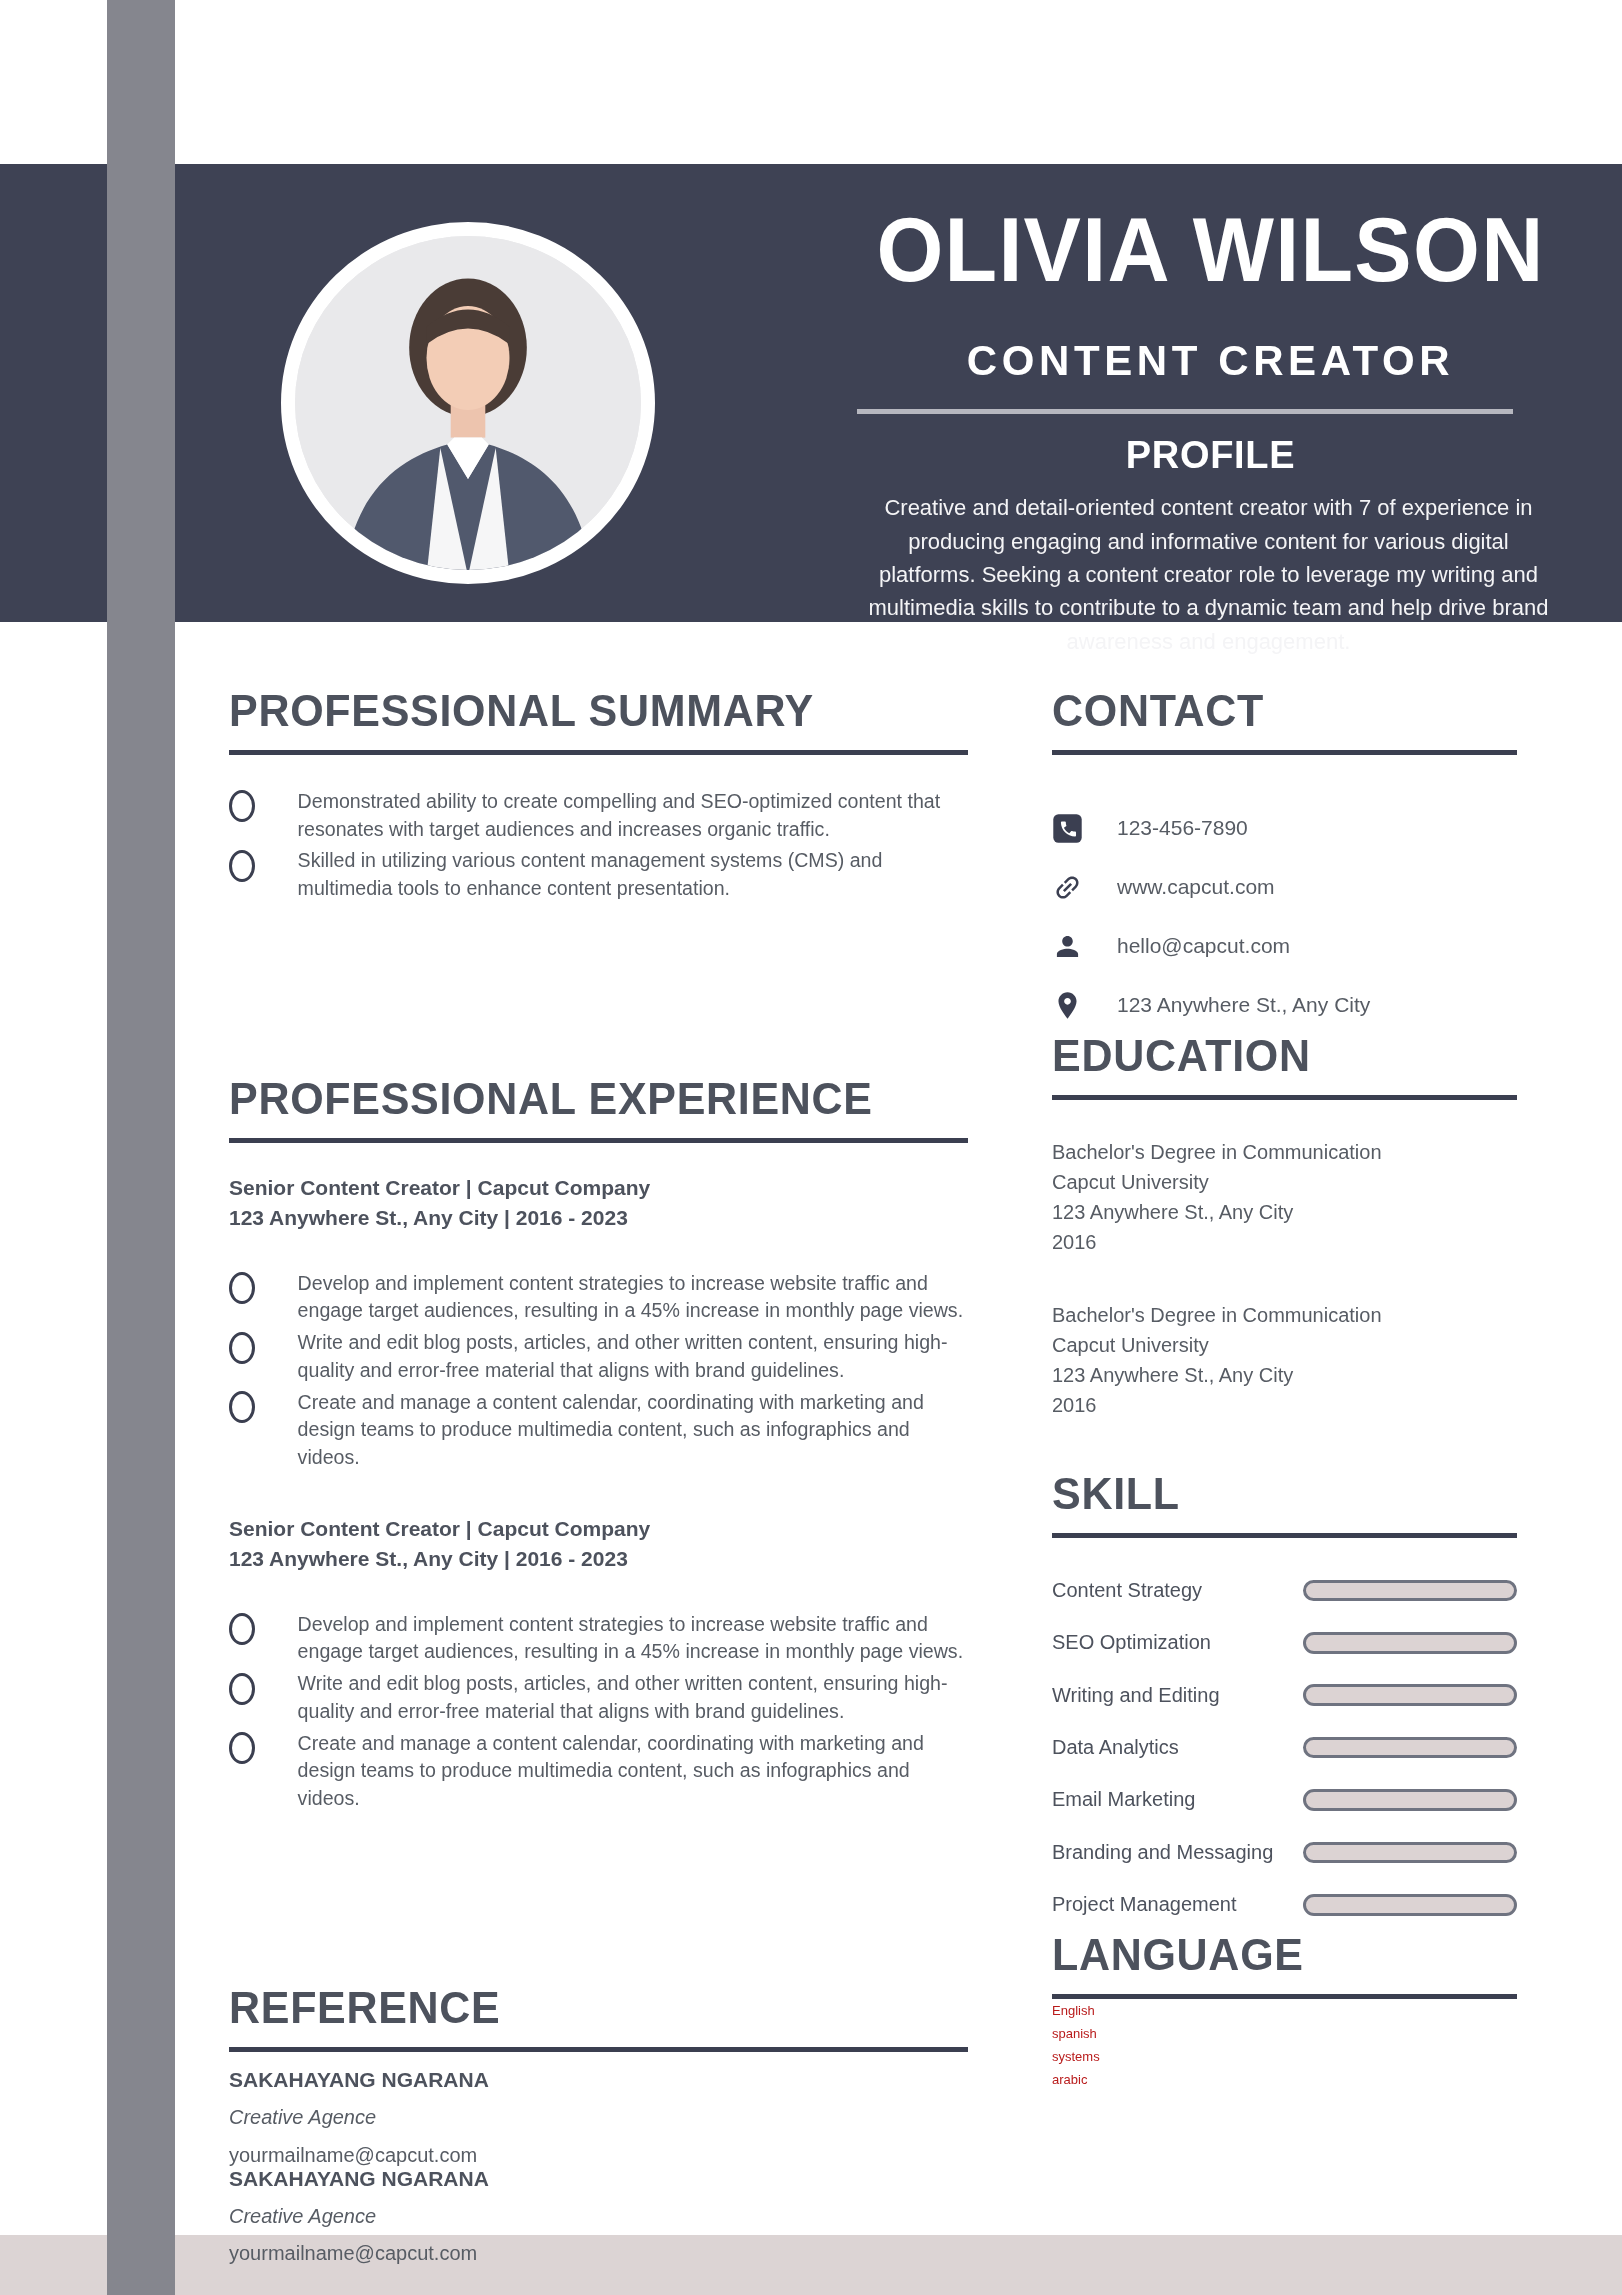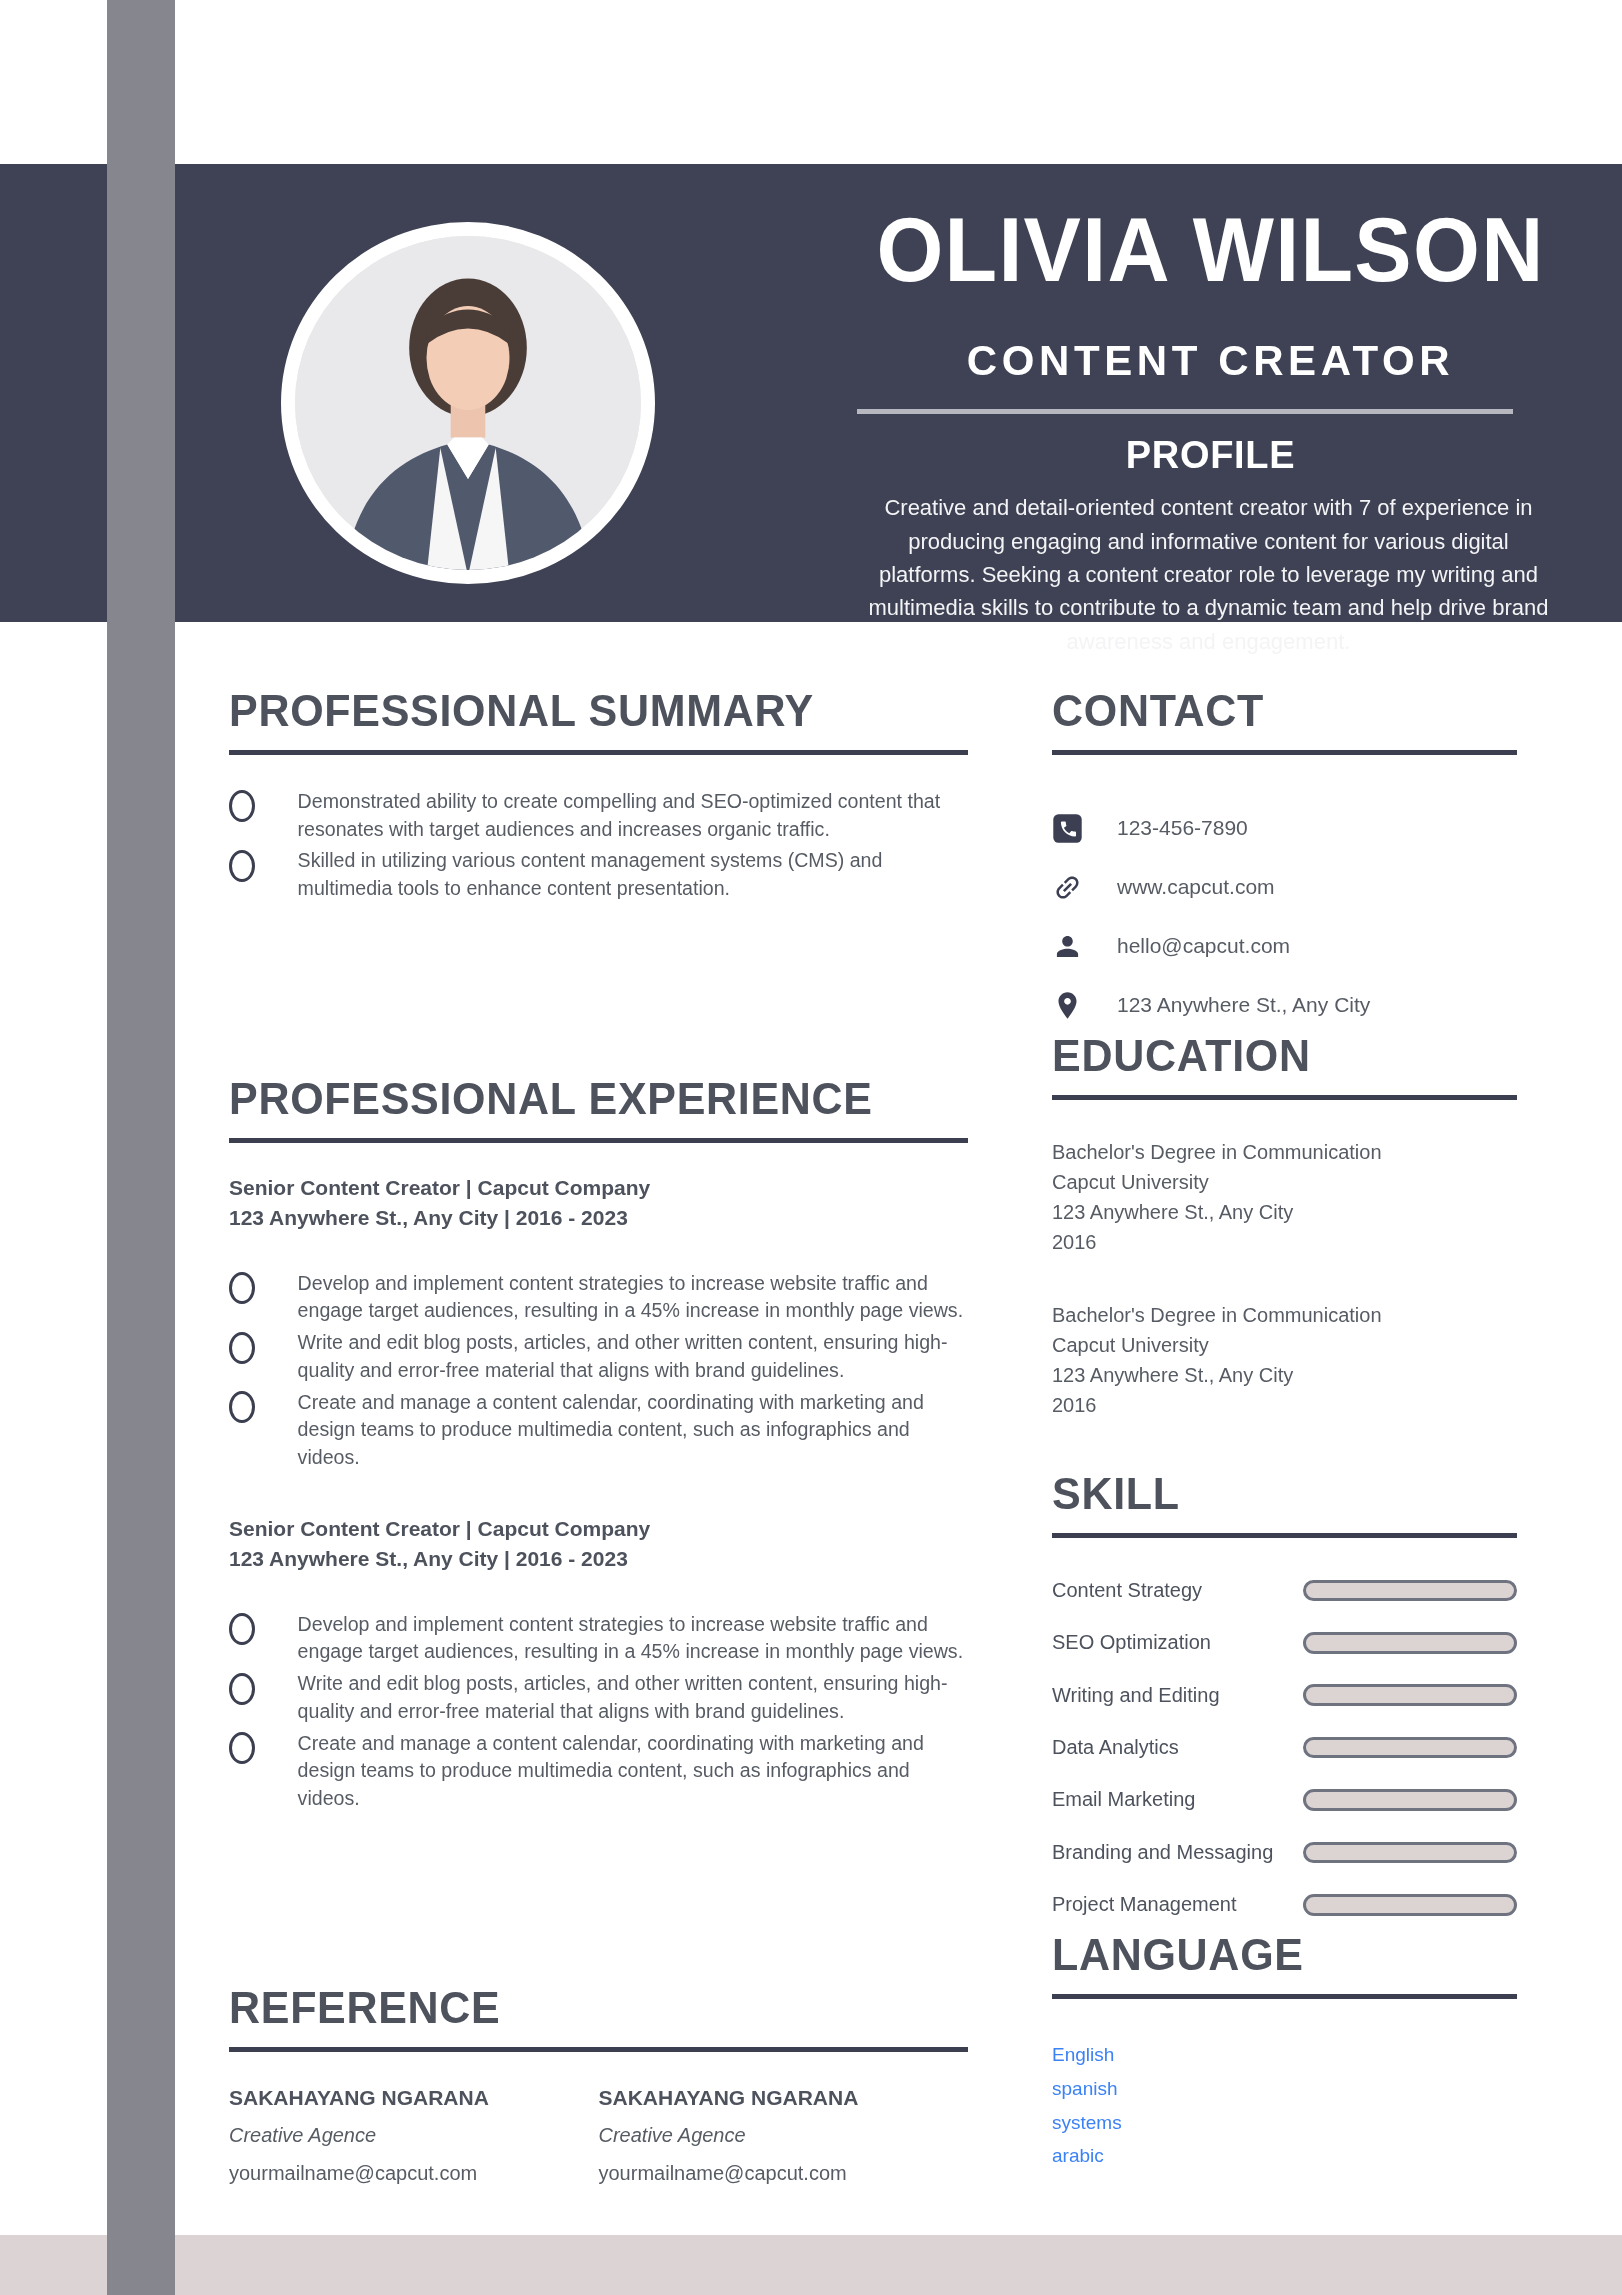--- a/index.html
+++ b/index.html
@@ -39,21 +39,21 @@
   .ring{flex:0 0 auto;width:19.6px;height:26px;border:3.9px solid #3b3f50;border-radius:50%;margin-top:2.6px;}
   .bullet-text{margin-left:43px;font-size:19.6px;line-height:1.42;color:#575c64;}
 
   
   .job{margin-top:30px;}
   .job + .job{margin-top:42px;}
   .job-head{font-size:21px;font-weight:700;color:#4d525d;line-height:1.42;}
   .job .blist{margin-top:37px;}
 
   
-  .ref-wrap{margin-top:34px;display:flex;}
+  .ref-wrap{margin-top:16px;display:flex;flex-direction:column;}
   .ref-card{width:370px;}
   .ref-name{font-size:21px;font-weight:700;color:#4d525d;}
   .ref-company{margin-top:14.4px;font-size:20px;font-style:italic;color:#575c64;}
   .ref-email{margin-top:14.4px;font-size:20px;color:#575c64;}
 
   
   .contact-list{margin-top:44px;display:flex;flex-direction:column;}
   .contact-row{display:flex;align-items:center;height:59px;}
   .cicon{flex:0 0 auto;width:31px;height:31px;display:flex;align-items:center;justify-content:center;}
   .cicon svg{width:31px;height:31px;display:block;}
@@ -65,21 +65,21 @@
 
   
   .skill-list{margin-top:41px;display:flex;flex-direction:column;gap:29.4px;}
   .skill-row{display:flex;align-items:center;justify-content:space-between;}
   .skill-label{font-size:20px;color:#4d525d;font-weight:400;}
   .bar{flex:0 0 auto;width:214px;height:21.6px;border:3.3px solid #6f7380;border-radius:11.8px;
     background:#dcd3d3;overflow:hidden;box-sizing:border-box;}
   .bar-fill{height:100%;background:#3b3f51;border-radius:0 7.9px 7.9px 0;}
 
   
-  .lang-list{margin-top:39px;font-size:19px;color:#3b82f6;}
+  .lang-list{font-size:13px;color:#b91c1c;}
   .lang-item{line-height:1.78;}
 </style>
 </head>
 <body>
 
 <div class="page">
 
   <div class="band-header"></div>
   <div class="band-footer"></div>
   <div class="side-bar"></div>

